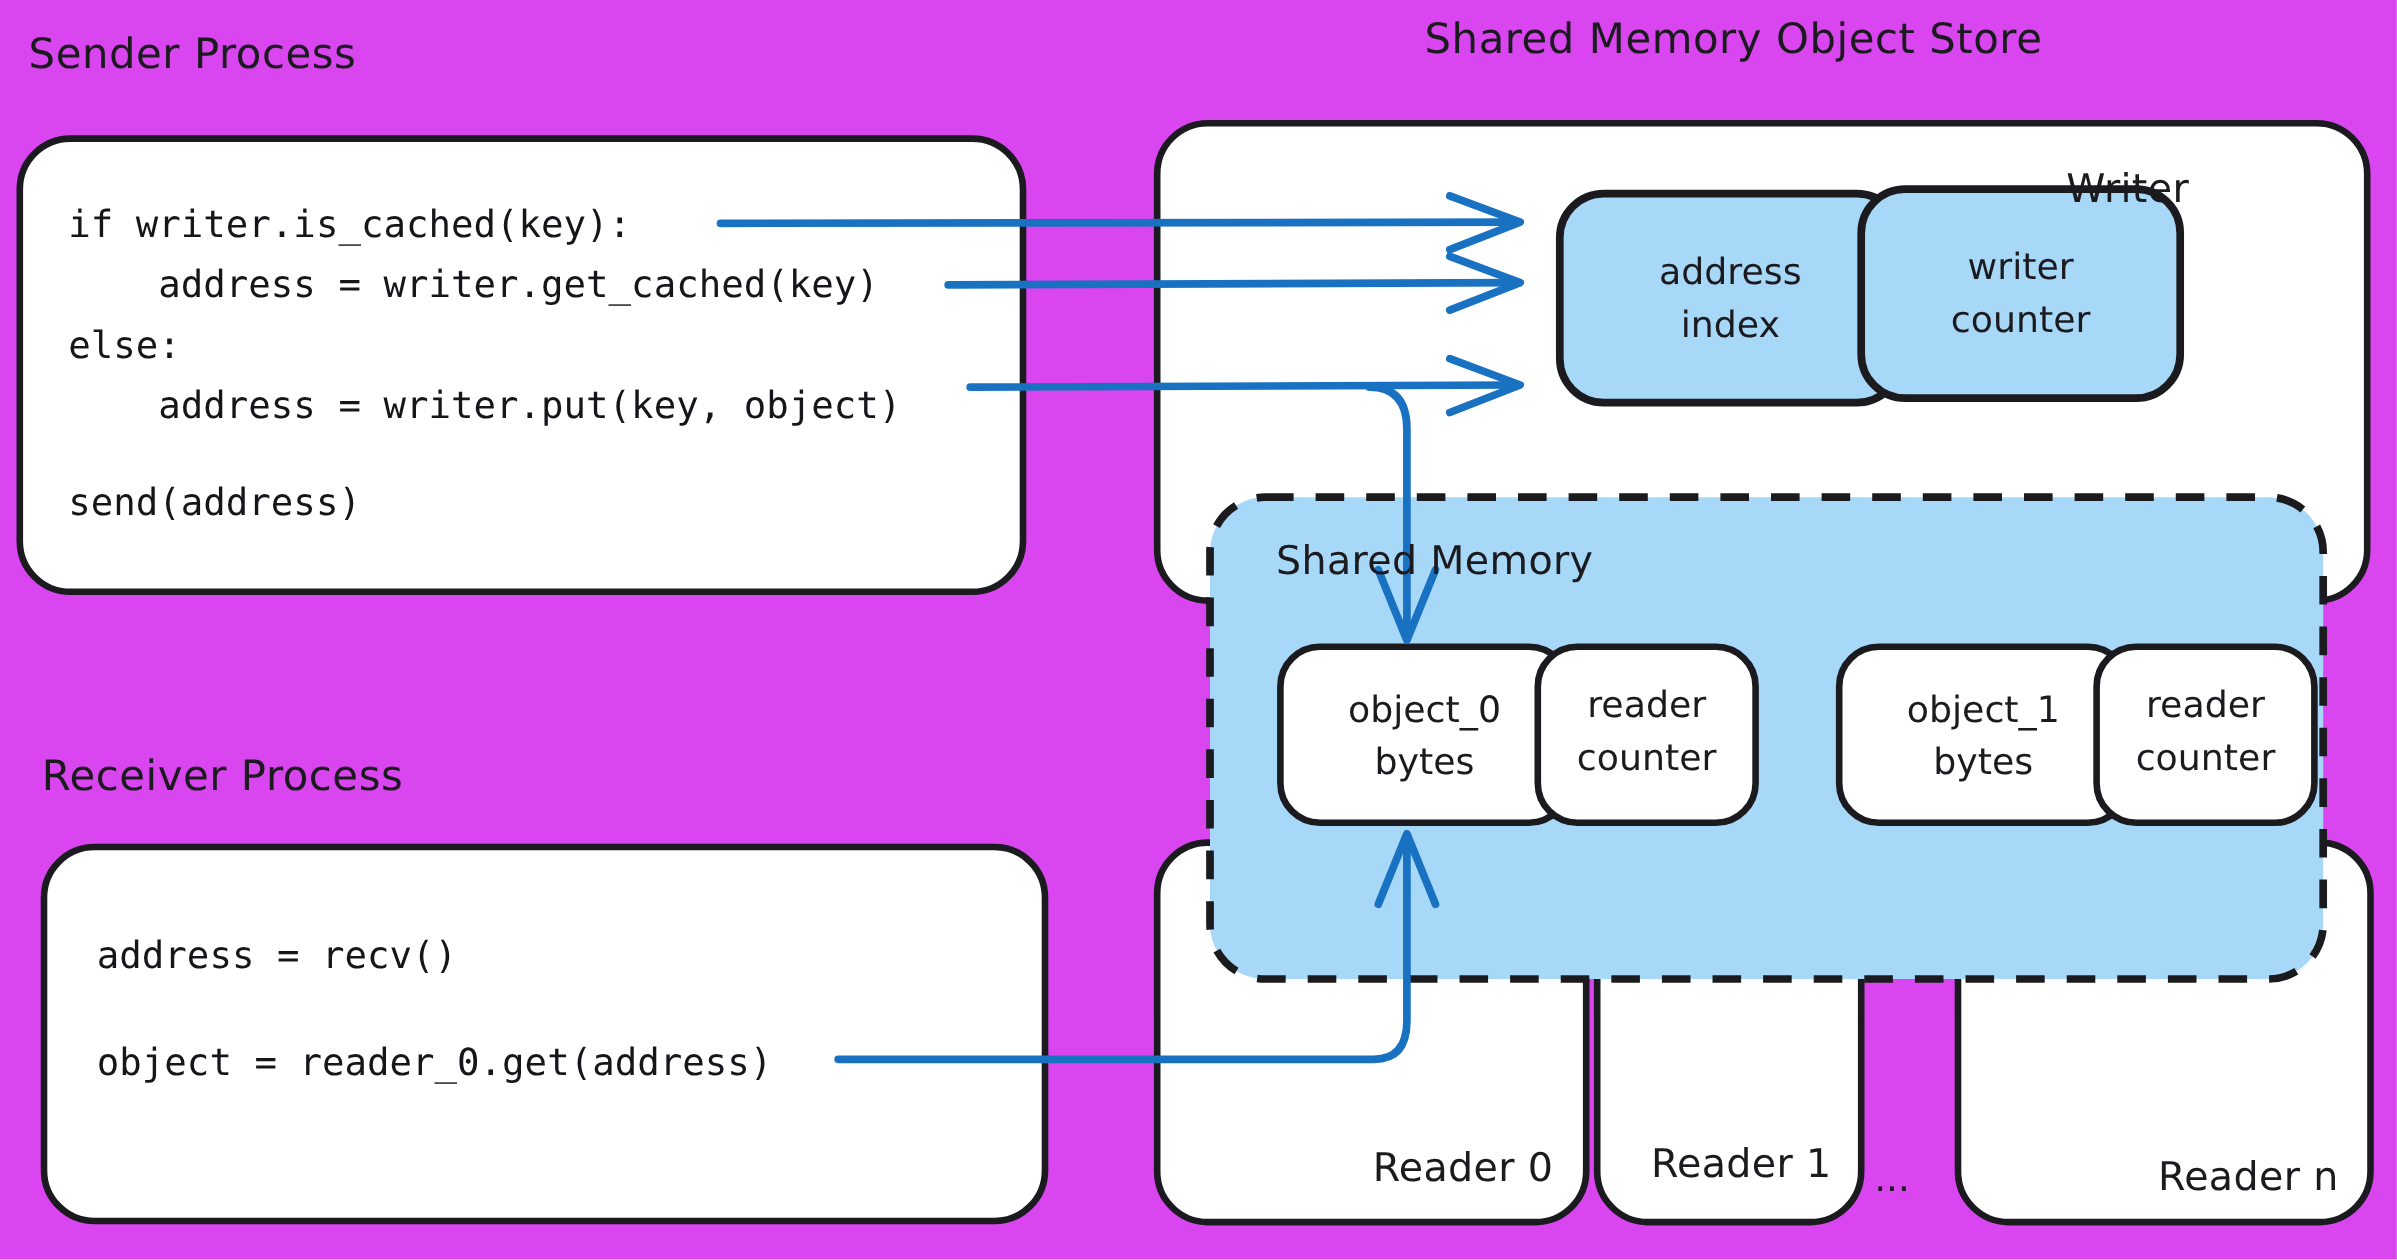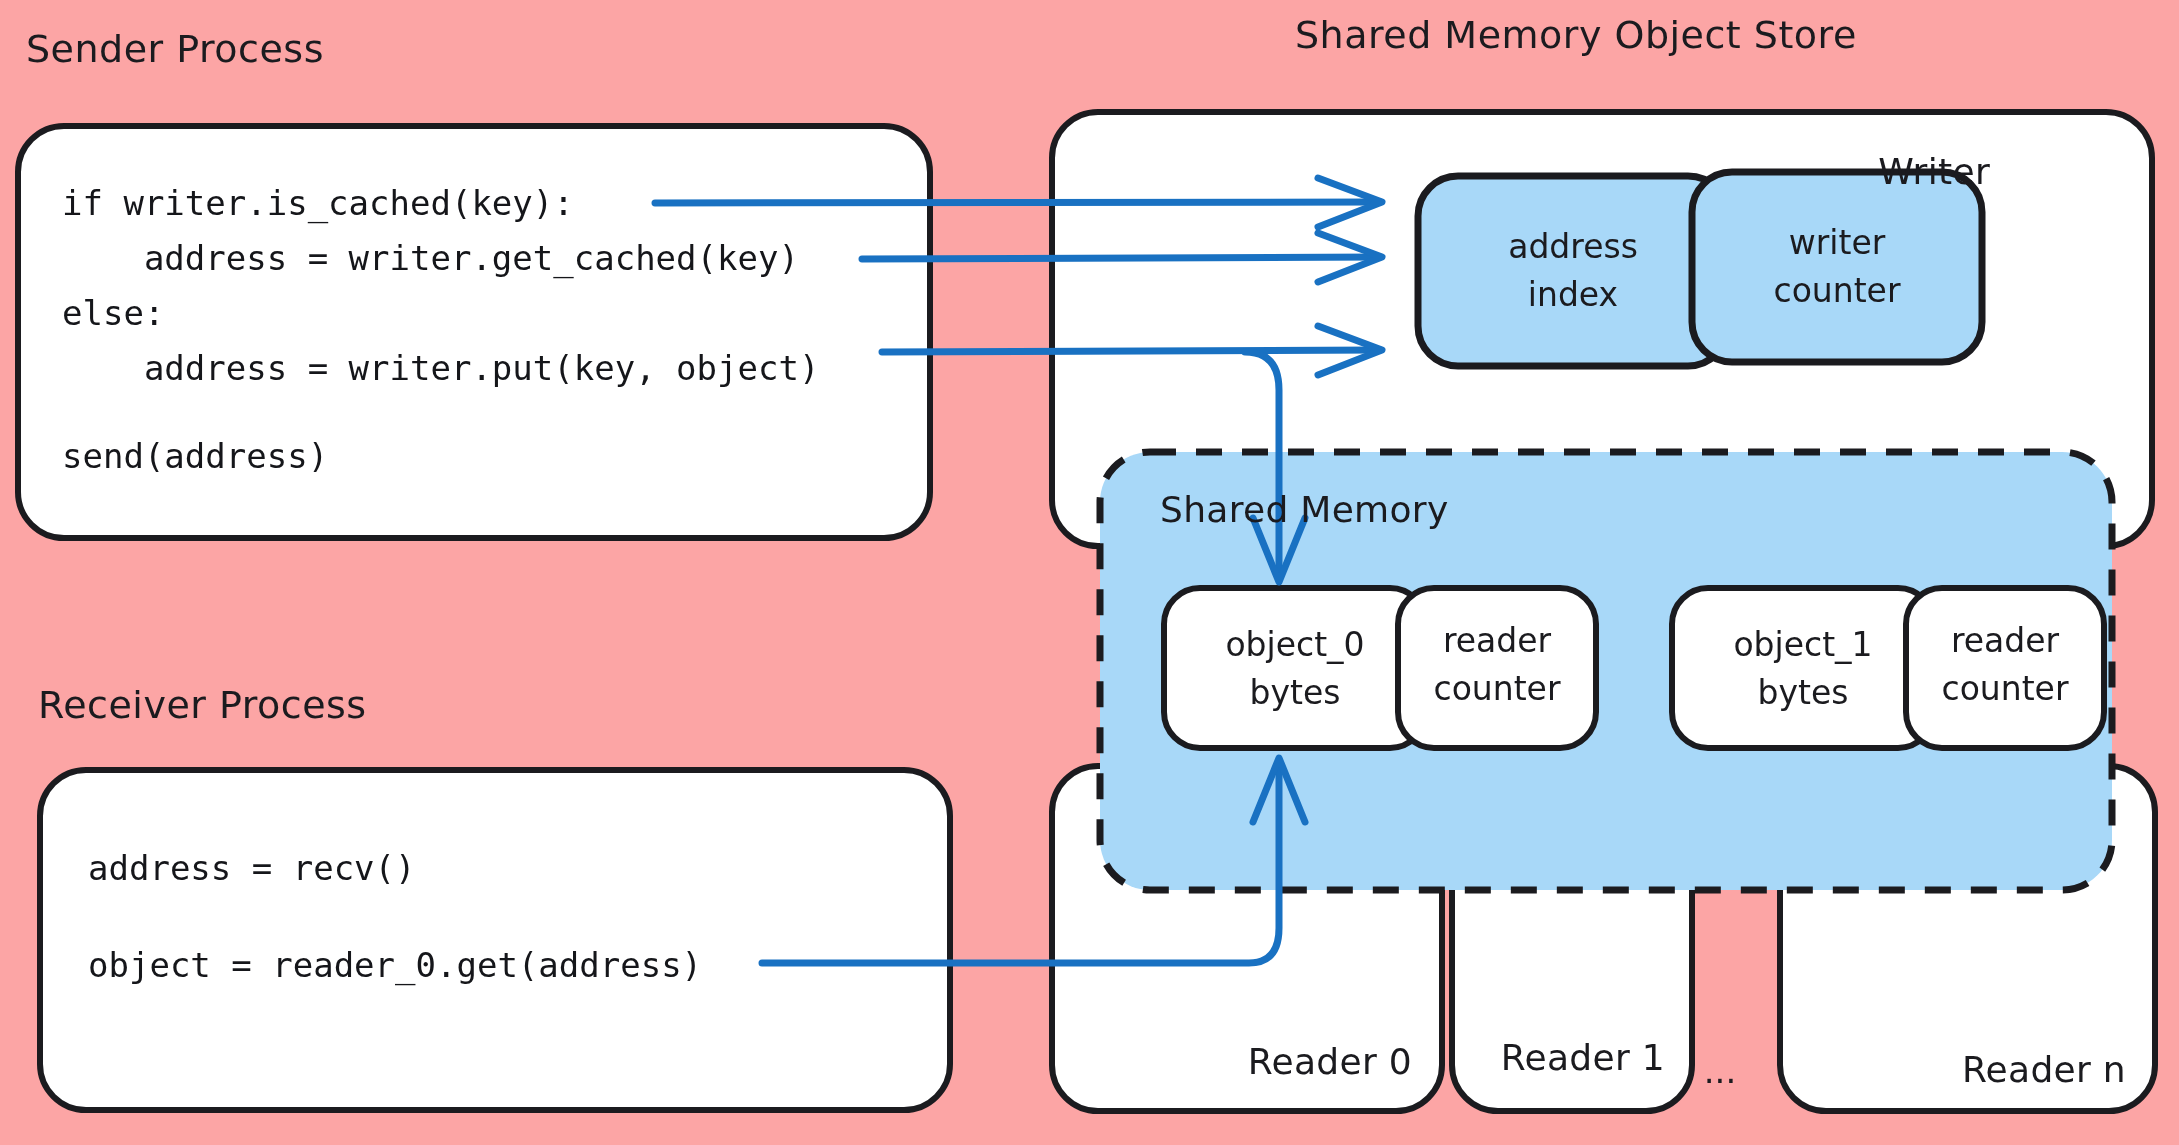--- a/index.html
+++ b/index.html
@@ -4,21 +4,21 @@
 <style>
   html, body {
     margin: 0;
     padding: 0;
     background: #ffffff;
   }
   #canvas {
     position: relative;
     width: 2179px;
     height: 1145px;
-    background: #fca5a5;
+    background: #d946ef;
     font-family: "DejaVu Sans", sans-serif;
     overflow: hidden;
   }
   svg.layer {
     position: absolute;
     top: 0;
     left: 0;
     width: 2179px;
     height: 1145px;
   }

